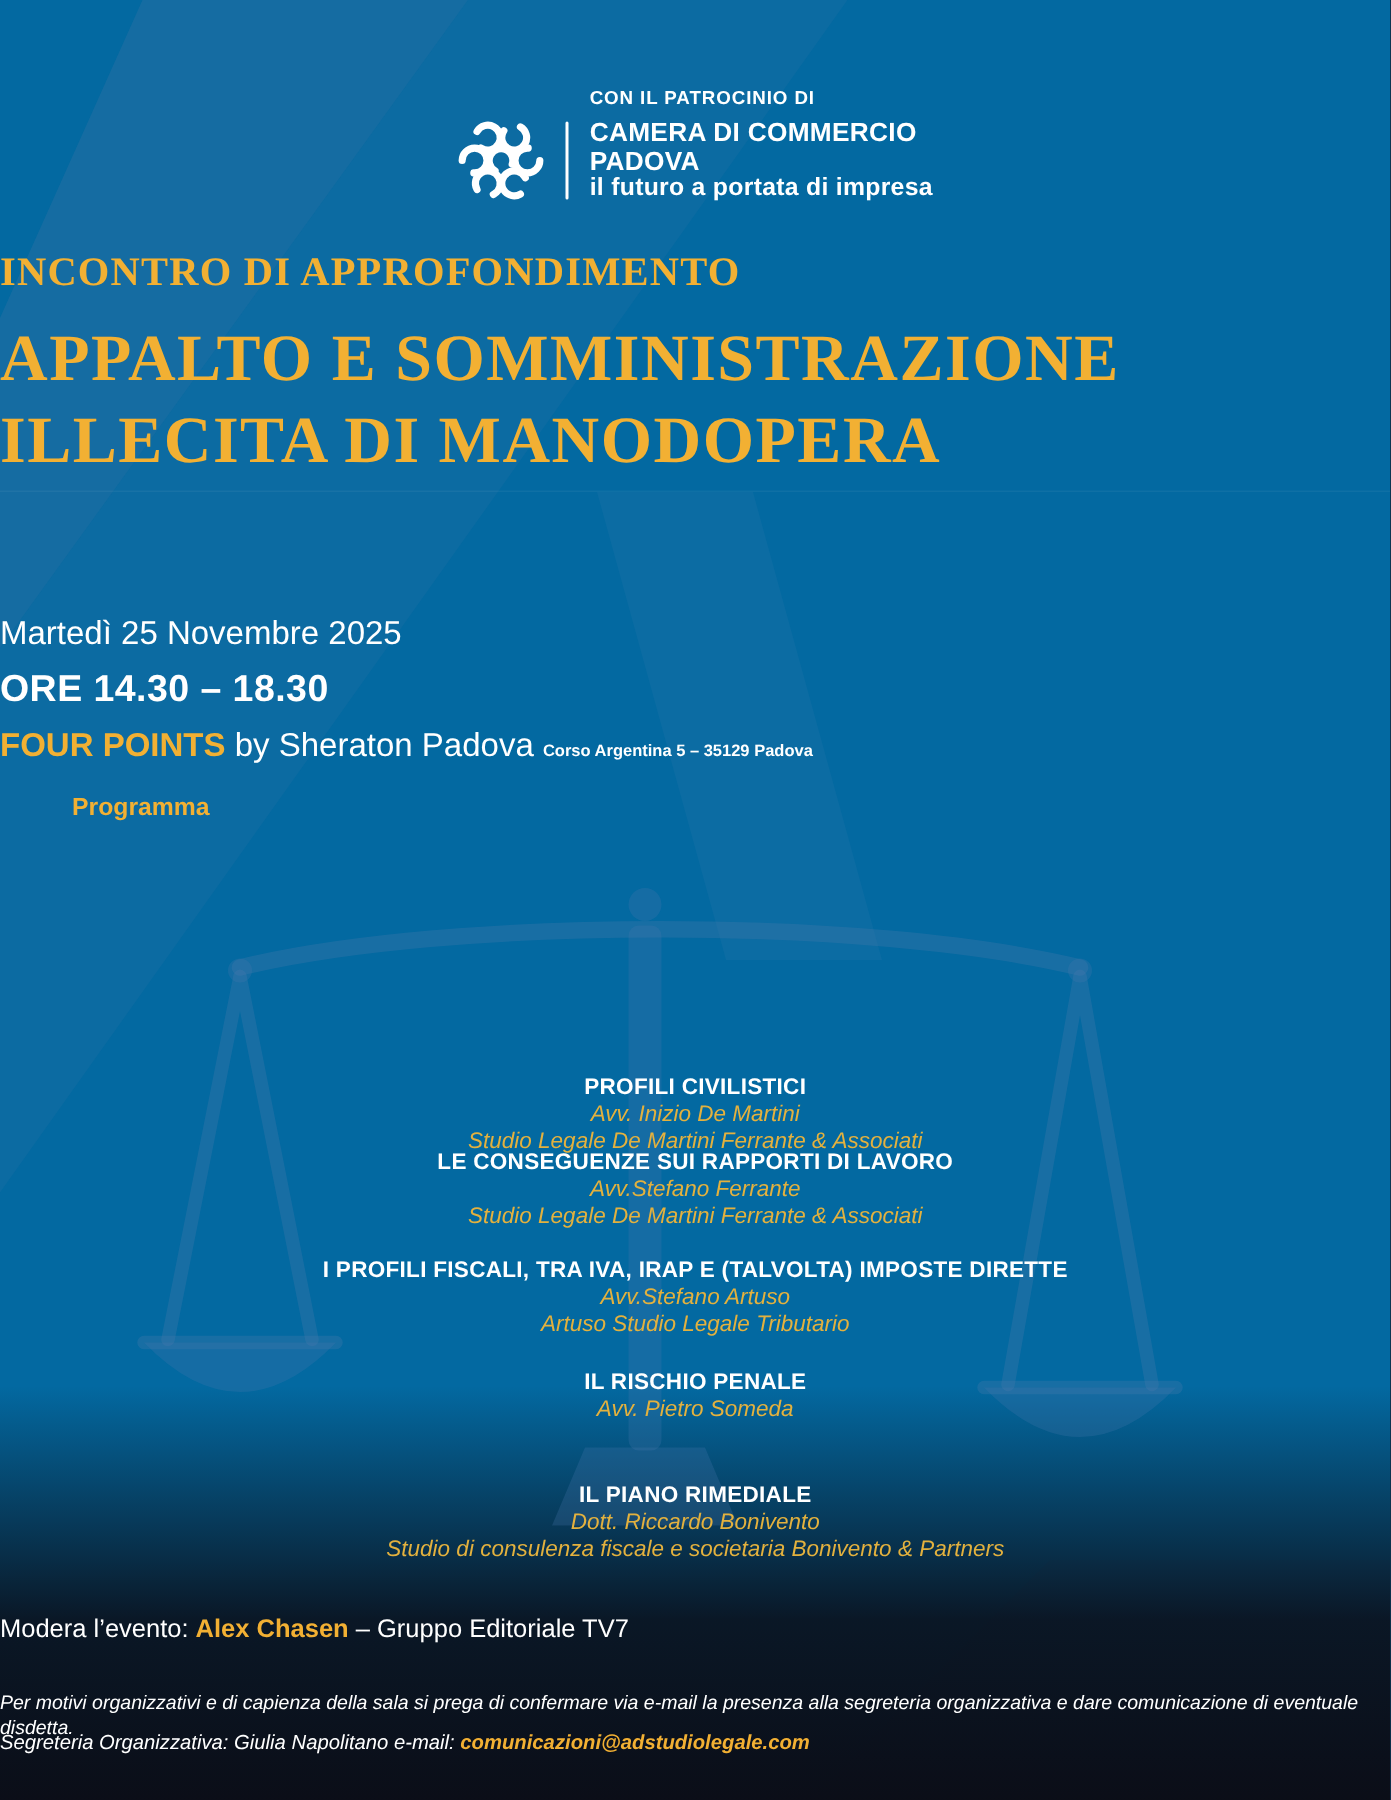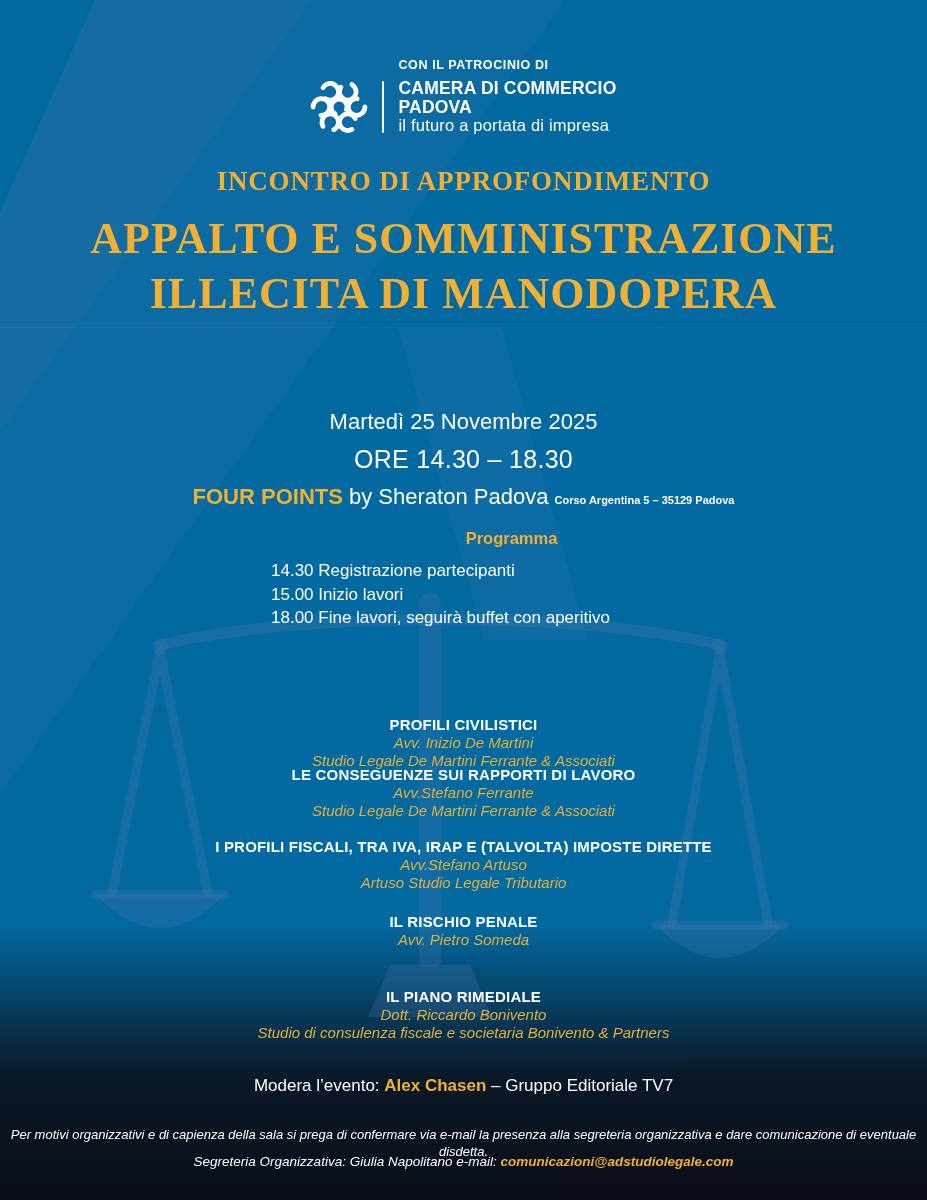--- a/index.html
+++ b/index.html
@@ -14,35 +14,35 @@
   .band-bright{clip-path:polygon(95px 0,312px 0,0 432px,0 212px);background:rgba(72,118,168,0.26);}
   .band-mid{clip-path:polygon(312px 0,565px 0,0 795px,0 432px);background:rgba(72,118,168,0.14);}
   .band-chevron{clip-path:polygon(398px 328px,502px 328px,588px 640px,484px 640px);background:rgba(80,130,185,0.12);}
   .band-footer{clip-path:polygon(700px 1040px,927px 1040px,927px 1200px,540px 1200px);background:rgba(60,80,115,0.10);}
   .seam{position:absolute;left:0;top:327px;width:927px;height:1px;background:rgba(255,255,255,0.05);}
   .bottom-fade{position:absolute;inset:0;
     background:linear-gradient(180deg,rgba(11,12,21,0) 0%,rgba(11,12,21,0) 77%,rgba(11,12,21,0.88) 90%,rgba(11,12,21,0.98) 100%);}
   .watermark{position:absolute;left:60px;top:555px;z-index:1;pointer-events:none;}
   
   .content{position:absolute;inset:0;z-index:2;}
-  .abs{position:absolute;left:0;width:100%;text-align:center;}
+  .abs{position:absolute;left:0;width:100%;}
   
   .pat{position:absolute;left:0;top:58px;width:100%;display:flex;justify-content:center;}
   .pat-inner{display:grid;grid-template-columns:58px 30px auto;align-items:center;}
   .pat-label{grid-column:3;font-size:12.5px;font-weight:bold;letter-spacing:0.6px;margin-bottom:6px;text-align:left;}
   .pat-logo{grid-column:1;grid-row:2;}
   .pat-div{grid-column:2;grid-row:2;justify-self:center;width:2px;height:52px;background:#ffffff;border-radius:1px;}
   .pat-org{grid-column:3;grid-row:2;text-align:left;line-height:18.5px;}
   .org-strong{font-size:17.5px;font-weight:bold;letter-spacing:0.2px;}
-  .org-tag{font-size:16.5px;font-weight:normal;letter-spacing:0.2px;}
+  .org-tag{font-size:16.5px;font-weight:bold;letter-spacing:0.2px;}
   
   .kicker{top:166px;font-family:"Liberation Serif",serif;font-weight:bold;font-size:27px;letter-spacing:0.8px;color:#f2b033;}
   .title{top:211px;font-family:"Liberation Serif",serif;font-weight:bold;font-size:44px;line-height:55px;letter-spacing:1px;color:#f2b033;}
   .date-line{top:409px;font-size:22px;}
-  .time-line{top:445px;font-size:25px;font-weight:normal;letter-spacing:0.3px;}
+  .time-line{top:445px;font-size:25px;font-weight:bold;letter-spacing:0.3px;}
   .venue-line{top:484px;font-size:22px;}
   .venue-name{color:#f2b033;font-weight:bold;}
   .venue-addr{font-size:11px;font-weight:bold;}
   .prog-head{top:529px;font-size:16.5px;font-weight:bold;color:#f2b033;padding-left:48px;}
   .prog-list{position:absolute;left:271px;top:559px;text-align:left;font-size:17px;line-height:23.5px;}
   .speak-head{top:669px;font-size:15.5px;font-weight:bold;}
   .group{position:absolute;left:0;width:100%;text-align:center;}
   .g1{top:716px}.g2{top:766px}.g3{top:838px}.g4{top:913px}.g5{top:988px}
   .topic{font-size:15px;font-weight:bold;line-height:18px;letter-spacing:0.2px;}
   .credit{font-size:15px;font-style:italic;line-height:17.5px;color:#e3b13e;}
@@ -115,25 +115,20 @@
       <div>ILLECITA DI MANODOPERA</div>
     </div>
 
     <div class="abs date-line">Martedì 25 Novembre 2025</div>
     <div class="abs time-line">ORE 14.30 – 18.30</div>
     <div class="abs venue-line">
       <span class="venue-name">FOUR POINTS</span><span> by Sheraton Padova </span><span class="venue-addr">Corso Argentina 5 – 35129 Padova</span>
     </div>
 
     <div class="abs prog-head">Programma</div>
-    <div class="prog-list">
-      <div>14.30 Registrazione partecipanti</div>
-      <div>15.00 Inizio lavori</div>
-      <div>18.00 Fine lavori, seguirà buffet con aperitivo</div>
-    </div>
 
 
     <div class="group g1">
       <div class="topic">PROFILI CIVILISTICI</div>
       <div class="credit">Avv. Inizio De Martini</div>
       <div class="credit">Studio Legale De Martini Ferrante &amp; Associati</div>
     </div>
     <div class="group g2">
       <div class="topic">LE CONSEGUENZE SUI RAPPORTI DI LAVORO</div>
       <div class="credit">Avv.Stefano Ferrante</div>

